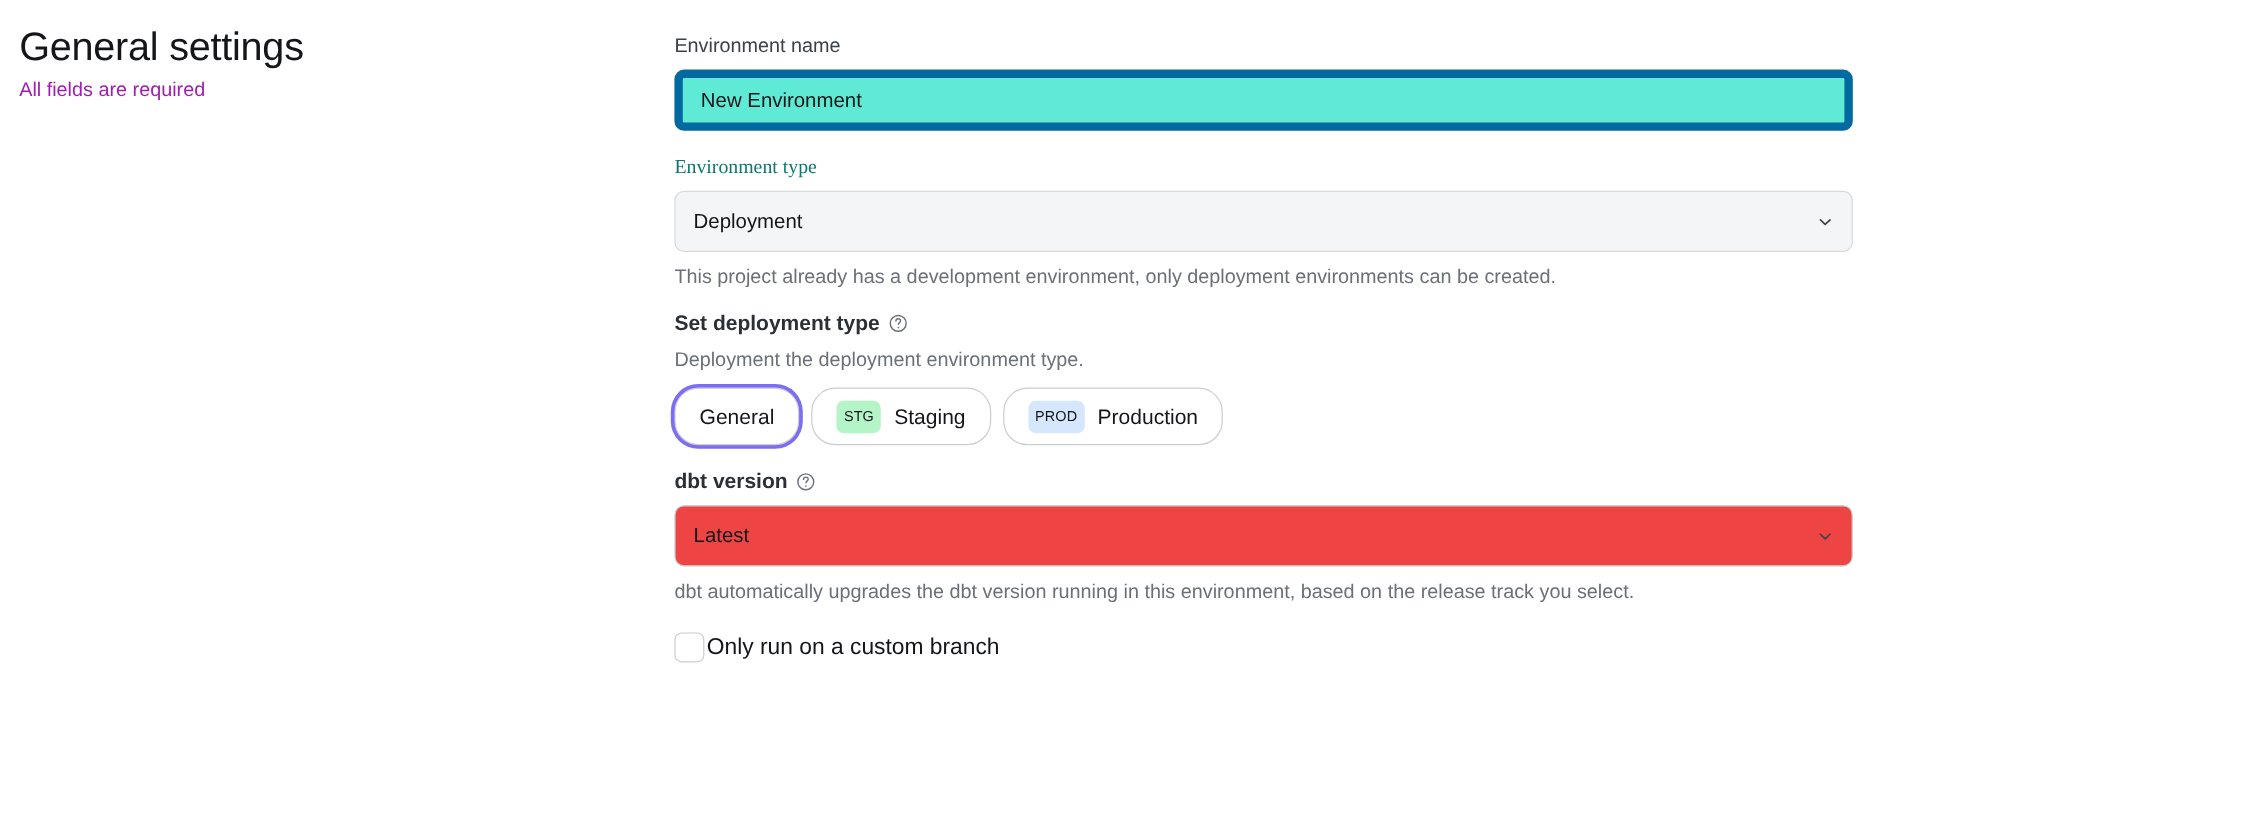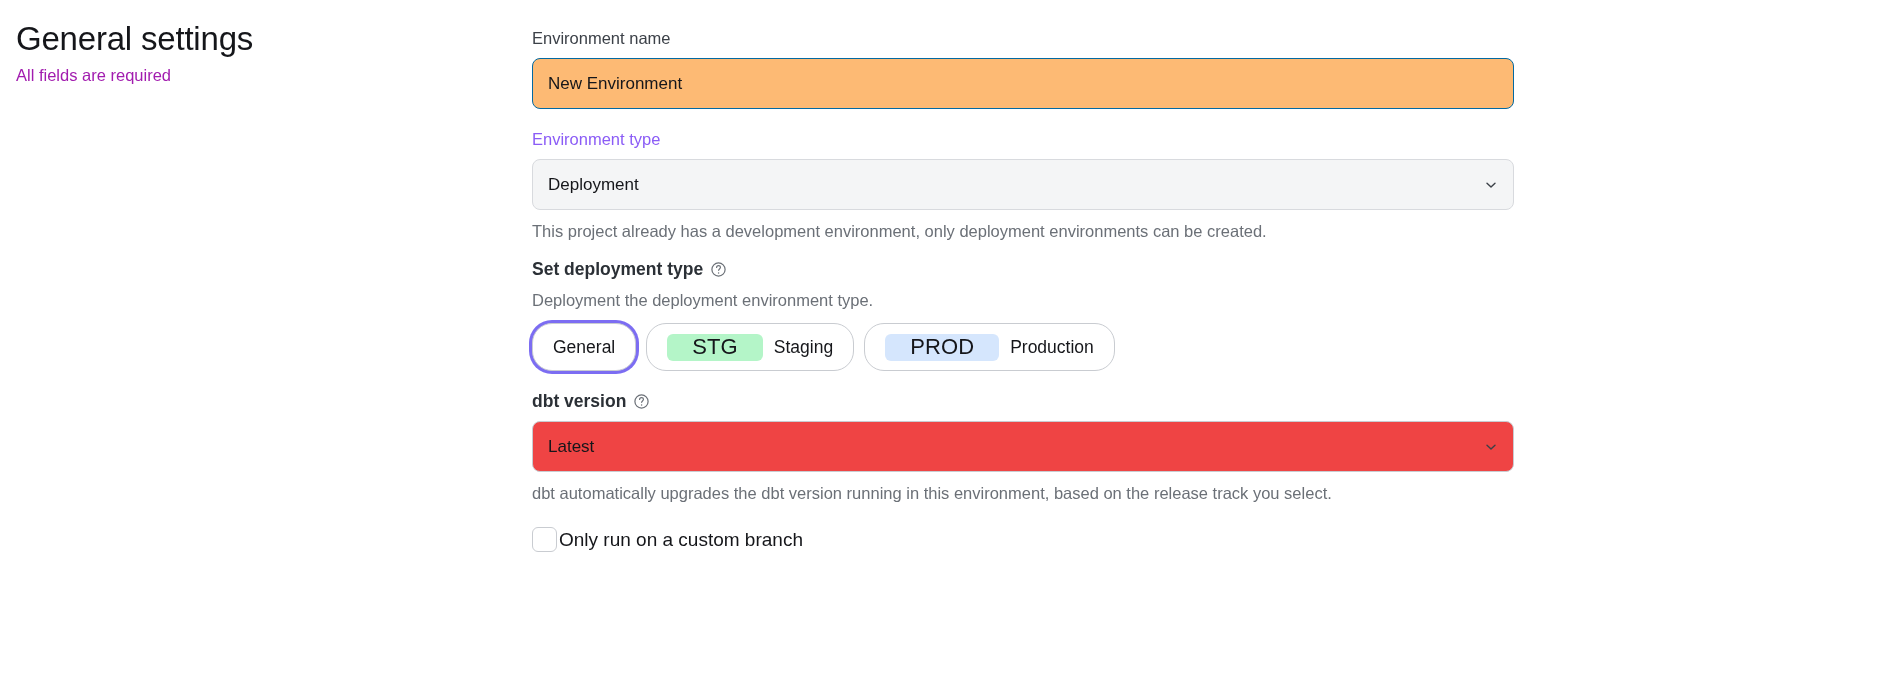--- a/index.html
+++ b/index.html
@@ -41,32 +41,32 @@
   .page-subtitle {
     font-size: 16.5px;
     line-height: 24px;
     color: #a21caf;
     margin-top: 3px;
   }
 
   
   .right-col {
     position: absolute;
-    left: 532px;
+    left: 562px;
     top: 26px;
     width: 982px;
   }
 
   .field-label {
     font-size: 16.5px;
     line-height: 24px;
     color: #3c4148;
     margin-bottom: 8px;
   }
-  .field-label.disabled { color: #8b5cf6; }
+  .field-label.disabled { color: #0f766e; font-family: Liberation Serif, serif; }
 
   .label-row {
     display: flex;
     align-items: center;
     gap: 7px;
   }
 
   .help-icon {
     display: inline-flex;
     align-items: center;
@@ -75,23 +75,23 @@
     height: 17px;
     flex: 0 0 auto;
     color: #6b7077;
   }
   .help-icon svg { display: block; }
 
   
   .text-input {
     width: 100%;
     height: 51px;
-    border: 1px solid #0369a1;
+    border: 7px solid #0369a1;
     border-radius: 8px;
-    background: #fdba74;
+    background: #5eead4;
     font-family: "Liberation Sans", sans-serif;
     font-size: 17px;
     color: #15161a;
     padding: 0 15px;
     outline: none;
   }
 
   
   .select-box {
     position: relative;
@@ -171,23 +171,23 @@
   }
   .type-btn.focused {
     border-color: #c9ccd1;
     box-shadow: 0 0 0 3px #7c6df2;
   }
   .type-badge {
     display: inline-flex;
     align-items: center;
     justify-content: center;
     height: 27px;
-    padding: 0 25px;
+    padding: 0 6px;
     border-radius: 6px;
-    font-size: 22px;
+    font-size: 12px;
     font-weight: 400;
     color: #15161a;
     letter-spacing: 0.1px;
   }
   .badge-stg { background: #b4f5c8; }
   .badge-prod { background: #d5e6fd; text-align: center; }
 
   
   .check-row {
     display: flex;

